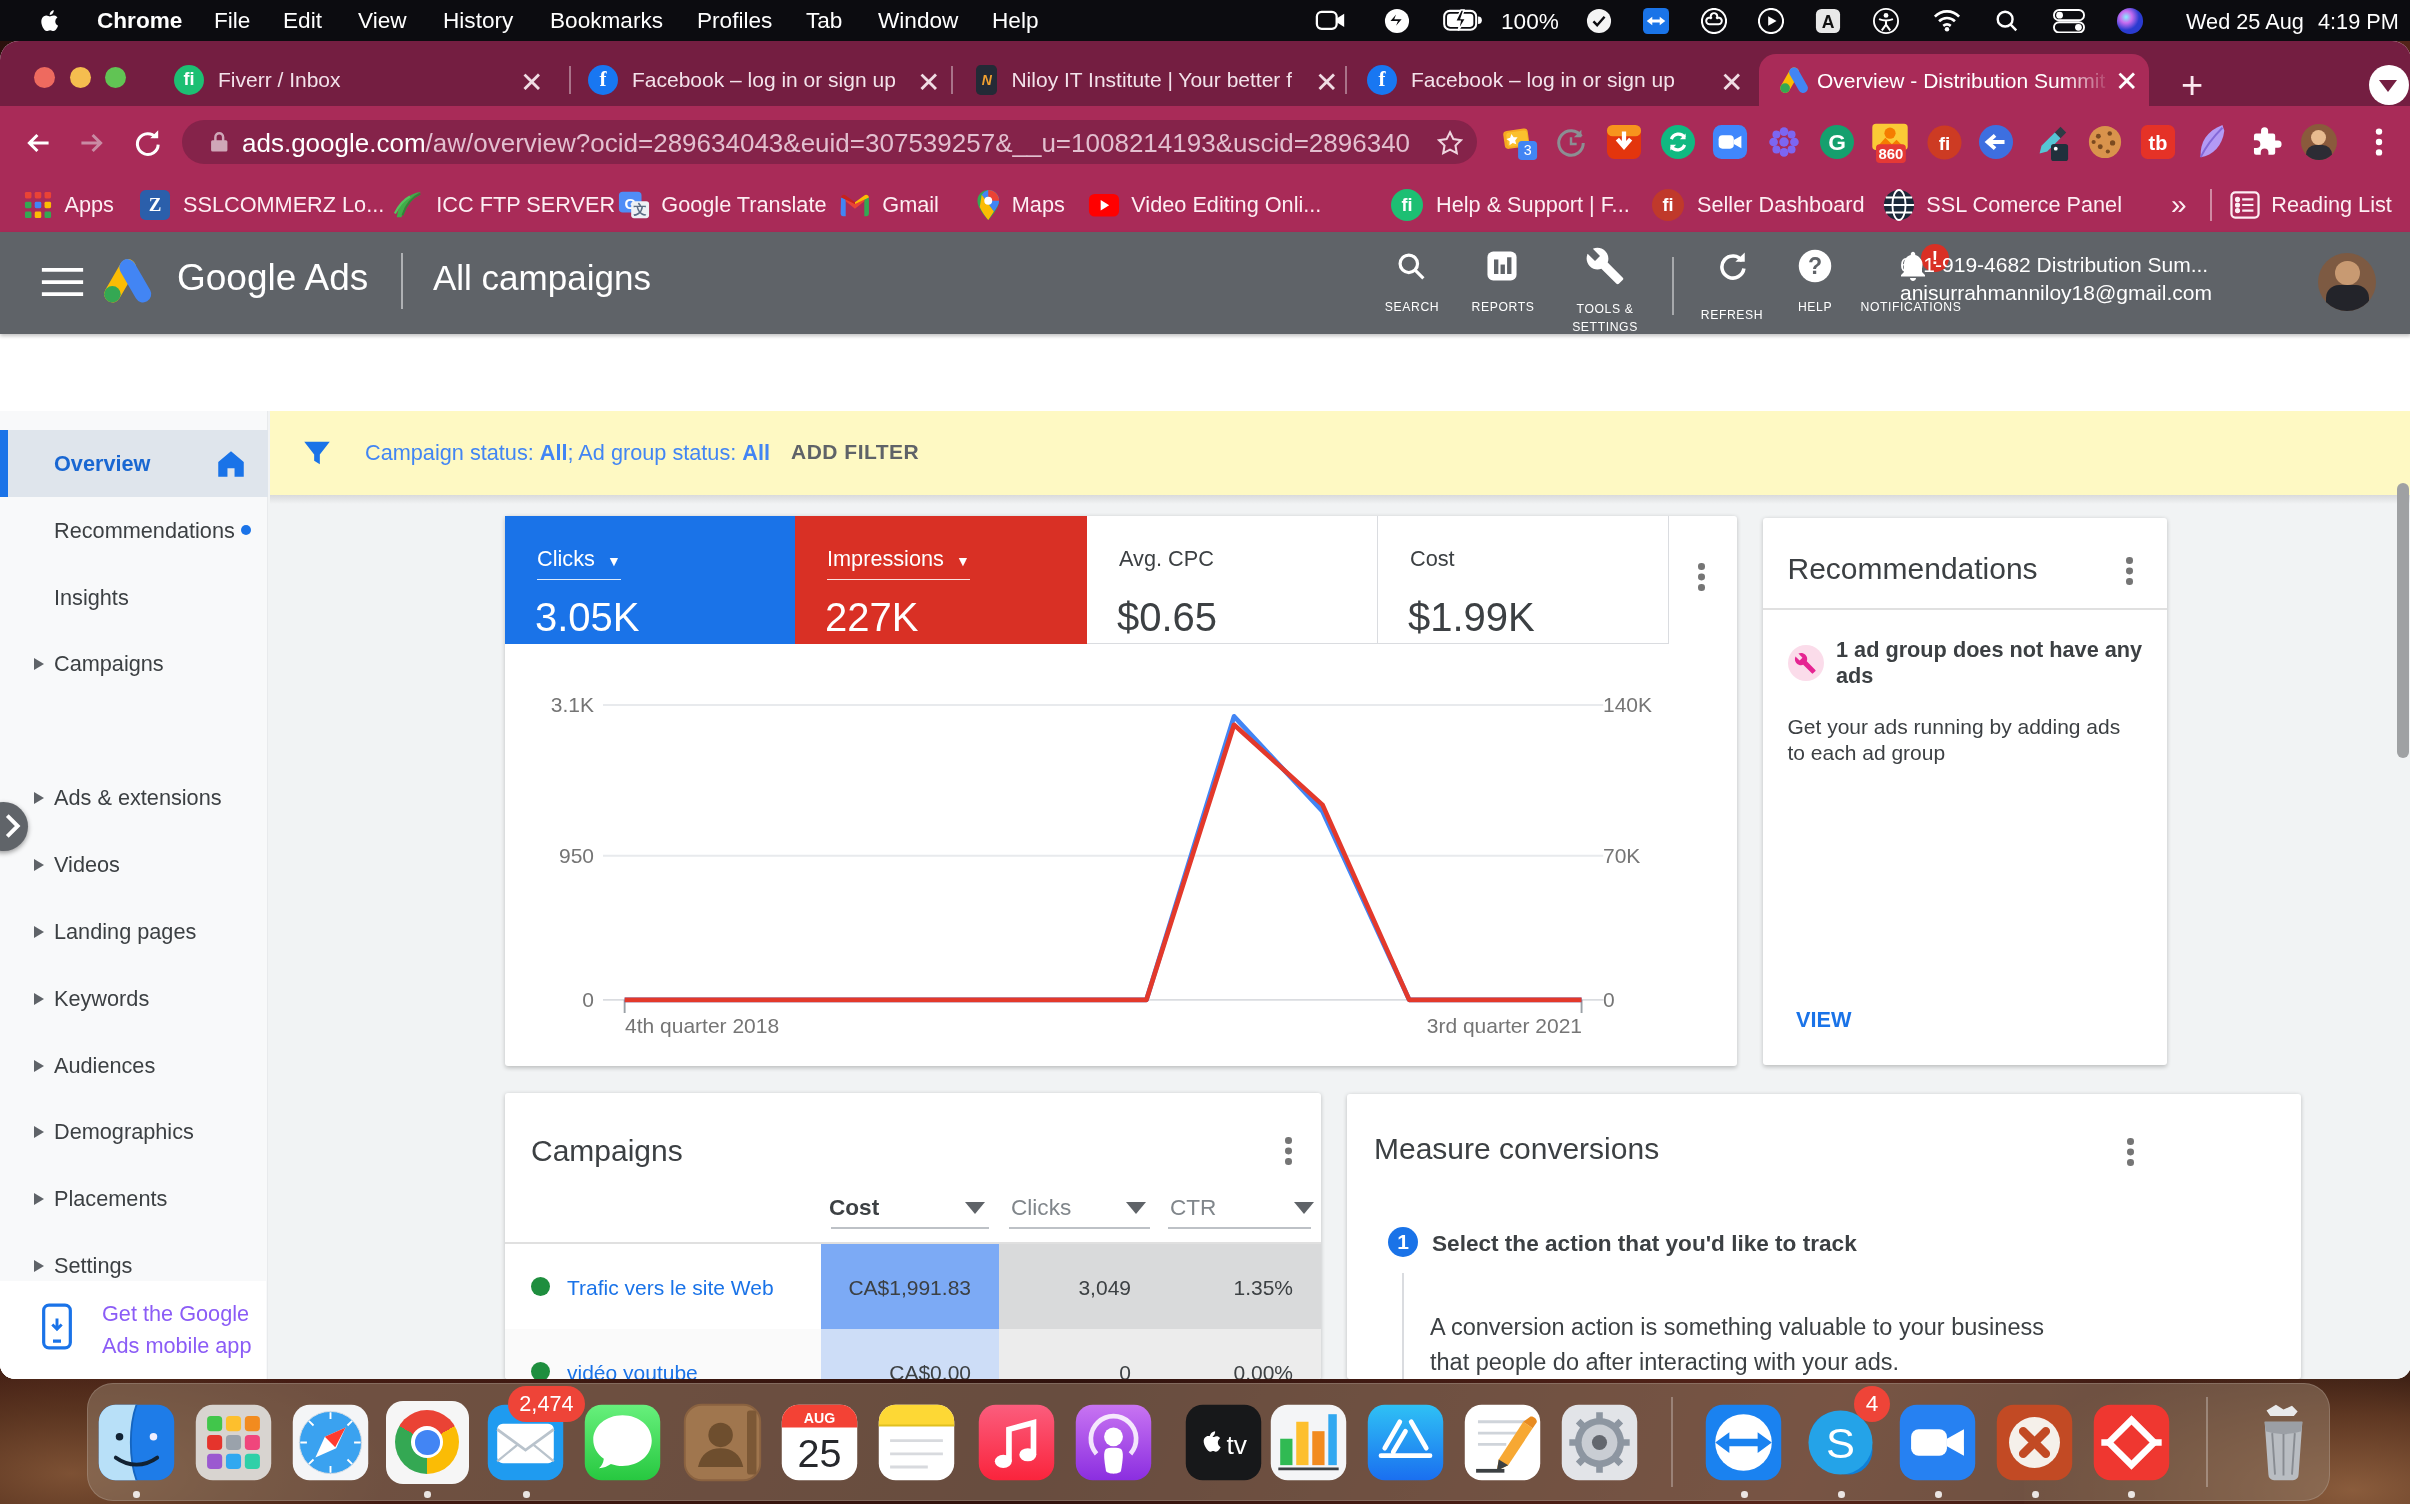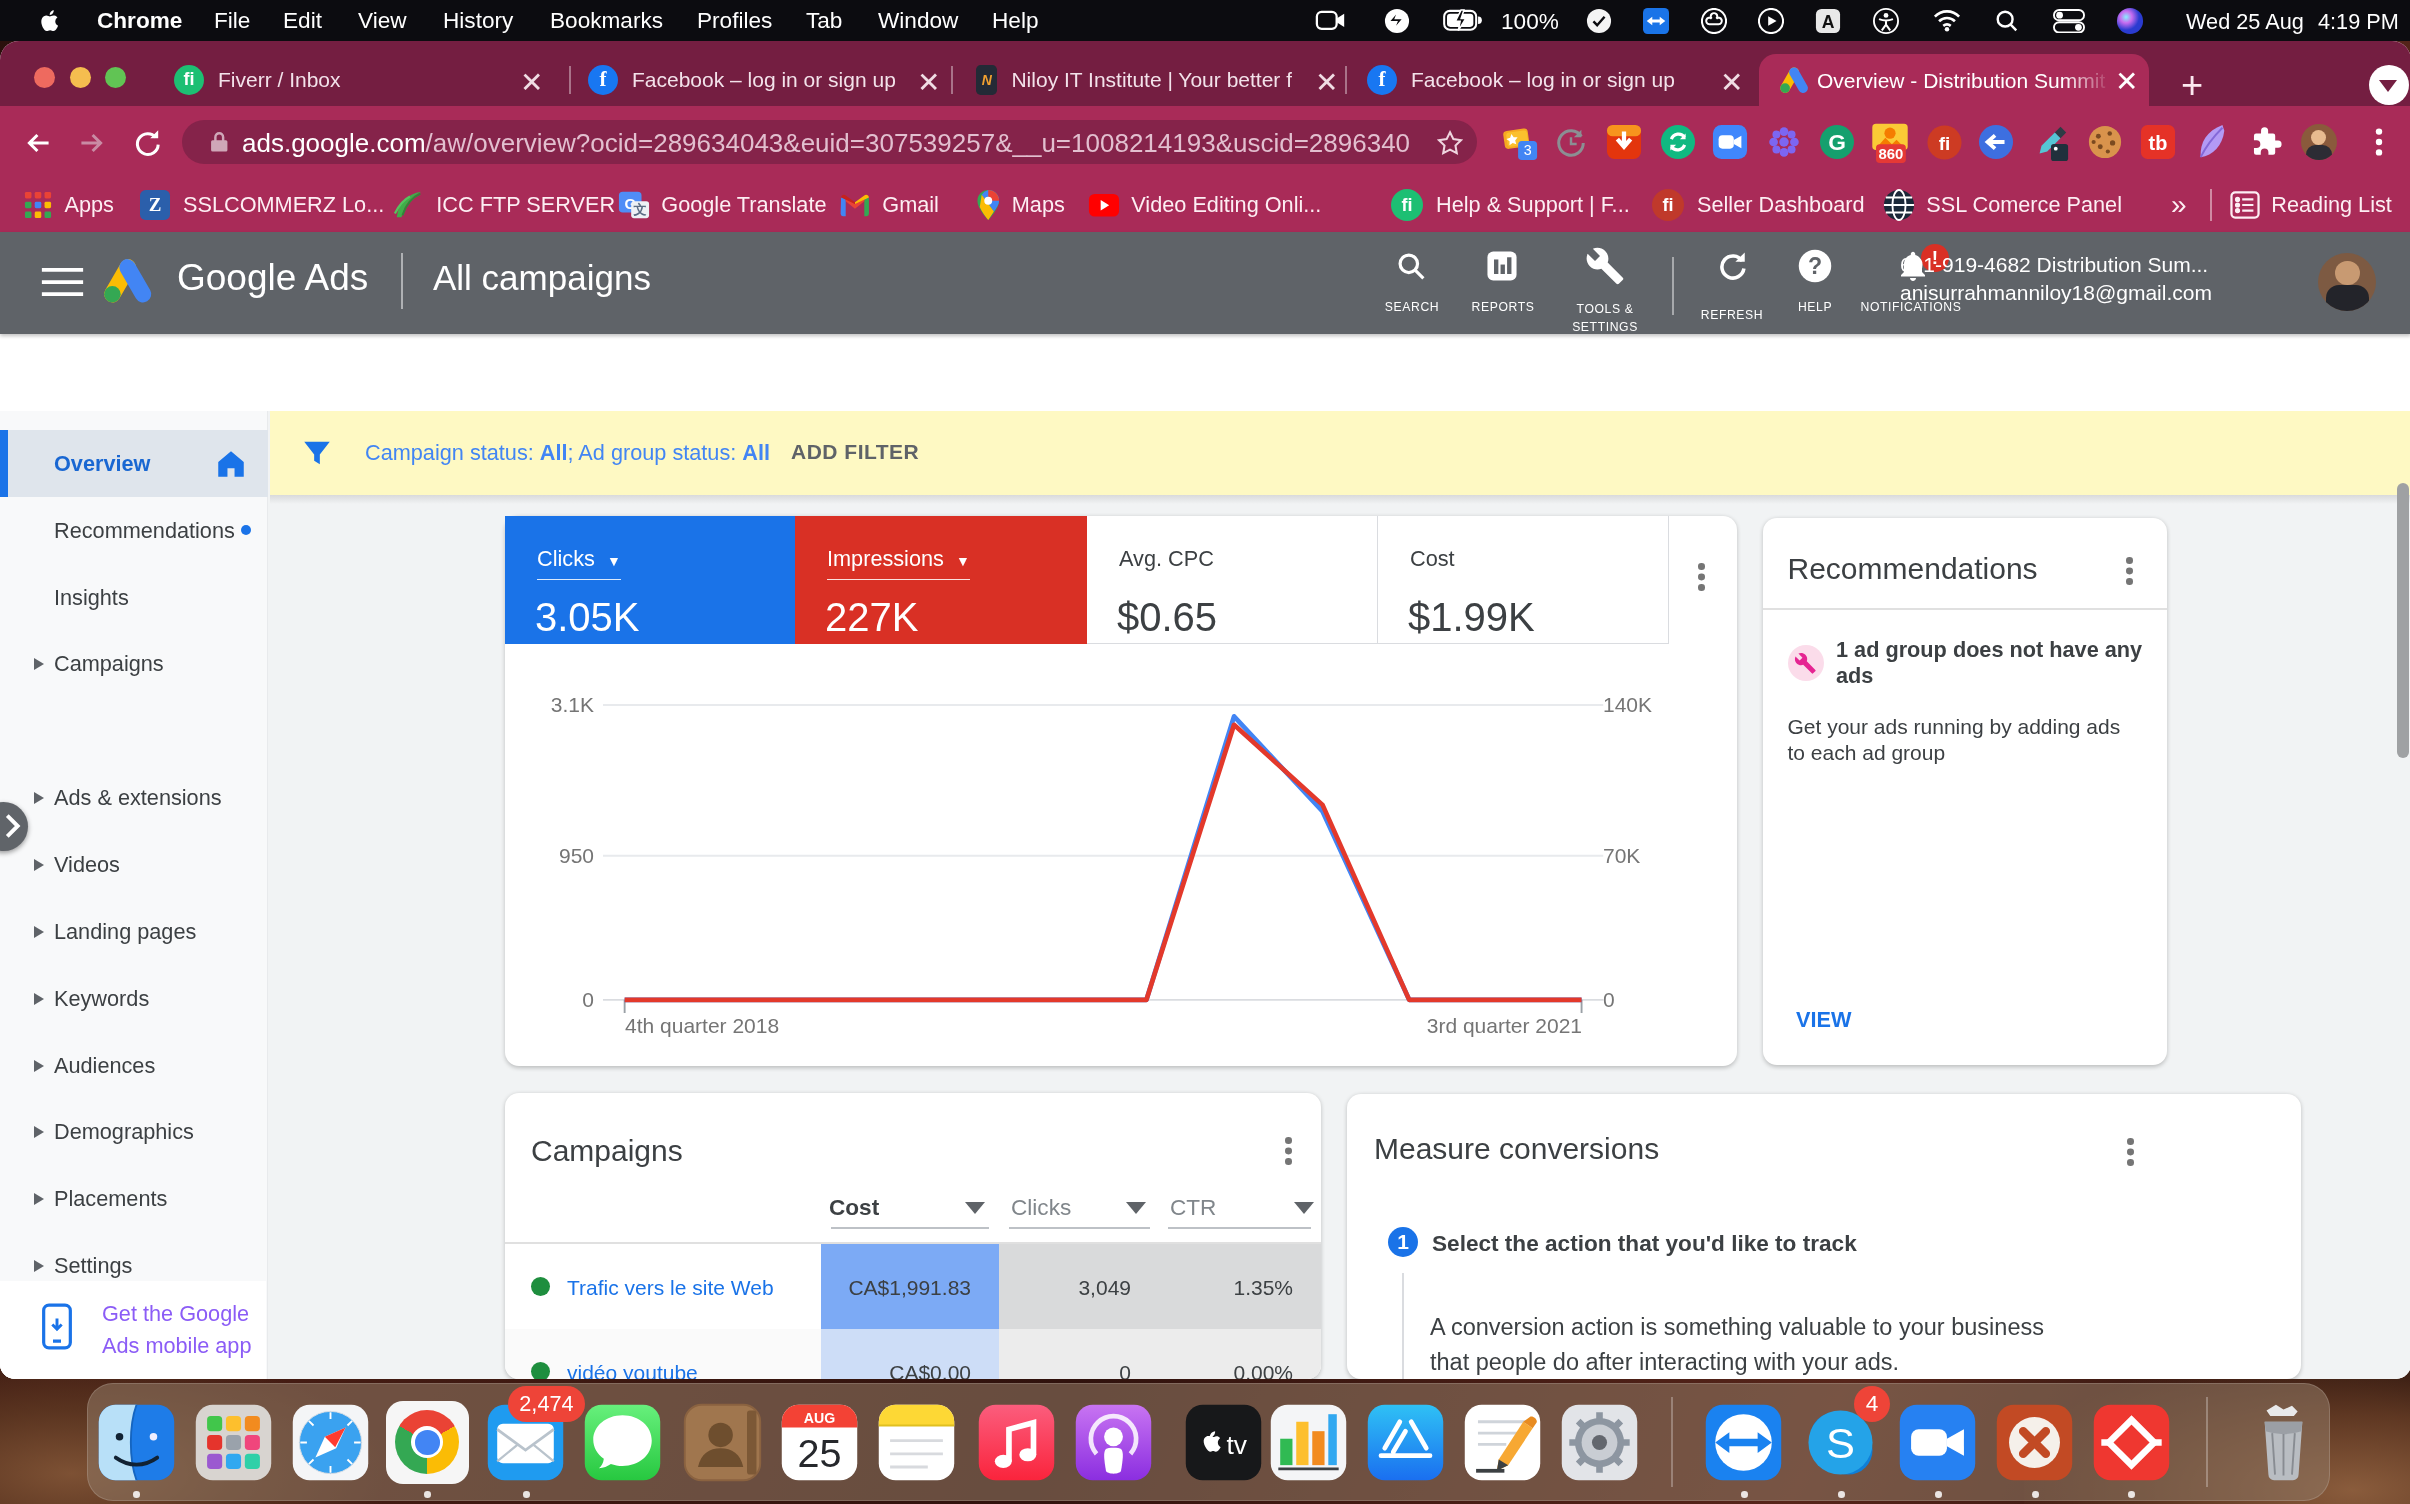--- a/index.html
+++ b/index.html
@@ -45,21 +45,21 @@
   #sidebar { position:absolute; left:0; top:0; width:268px; height:968px; background:#f8f9fa; border-right:1.9px solid #e8eaec; }
   .sbitem { position:absolute; left:0; width:268px; height:67px; color:#3c4043; font-size:21.7px;
             display:flex; align-items:center; padding-left:54px; }
   .caret { position:absolute; left:34px; width:0; height:0; border-left:10.4px solid #5f6368;
            border-top:6.6px solid transparent; border-bottom:6.6px solid transparent; }
   
   #filterrow { position:absolute; left:270px; top:0; width:2140px; height:84px; background:#fef9c3; }
   #filtershadow { position:absolute; left:270px; top:84px; width:2140px; height:9.4px;
                   background:linear-gradient(#d9dadb, rgba(241,243,244,0)); }
   
-  .card { position:absolute; background:#fff; border-radius:14px; box-shadow:0 1.9px 4.7px rgba(0,0,0,.22);padding-left:17px; }
+  .card { position:absolute; background:#fff; border-radius:3px; box-shadow:0 1.9px 4.7px rgba(0,0,0,.22);padding-left:17px; }
   .dots3 { position:absolute; width:6.6px; height:6.6px; border-radius:50%; background:#757575;
            box-shadow:0 10.4px 0 #757575, 0 21px 0 #757575; }
   .axl { position:absolute; font-size:21px; color:#757575; }
   .rnum { font-size:21px; color:#3c4043; }
   .dk { position:absolute; top:17px; width:83px; height:83px; }
   .rdot { position:absolute; top:107px; width:6.6px; height:6.6px; border-radius:50%; background:rgba(255,255,255,.85); }
 </style>
 </head>
 <body>
 <div class="abs" id="wp1"></div>

